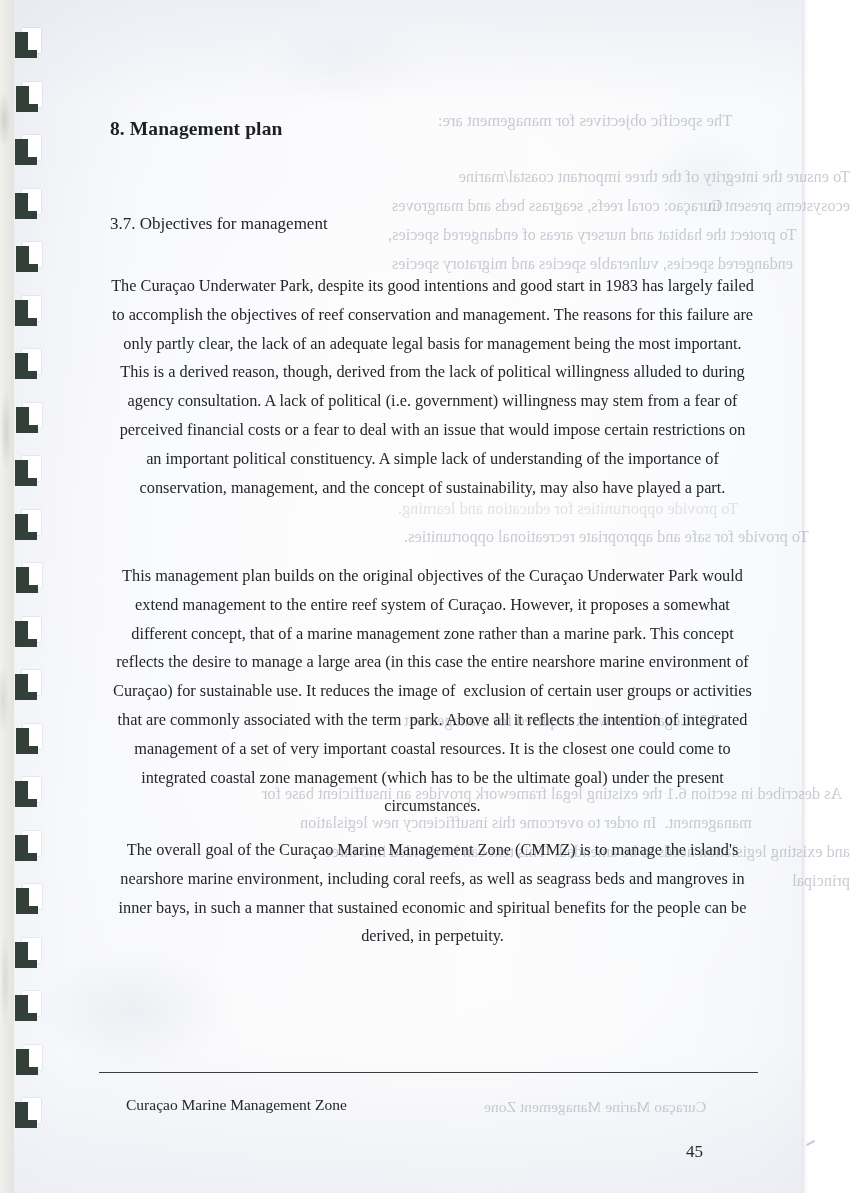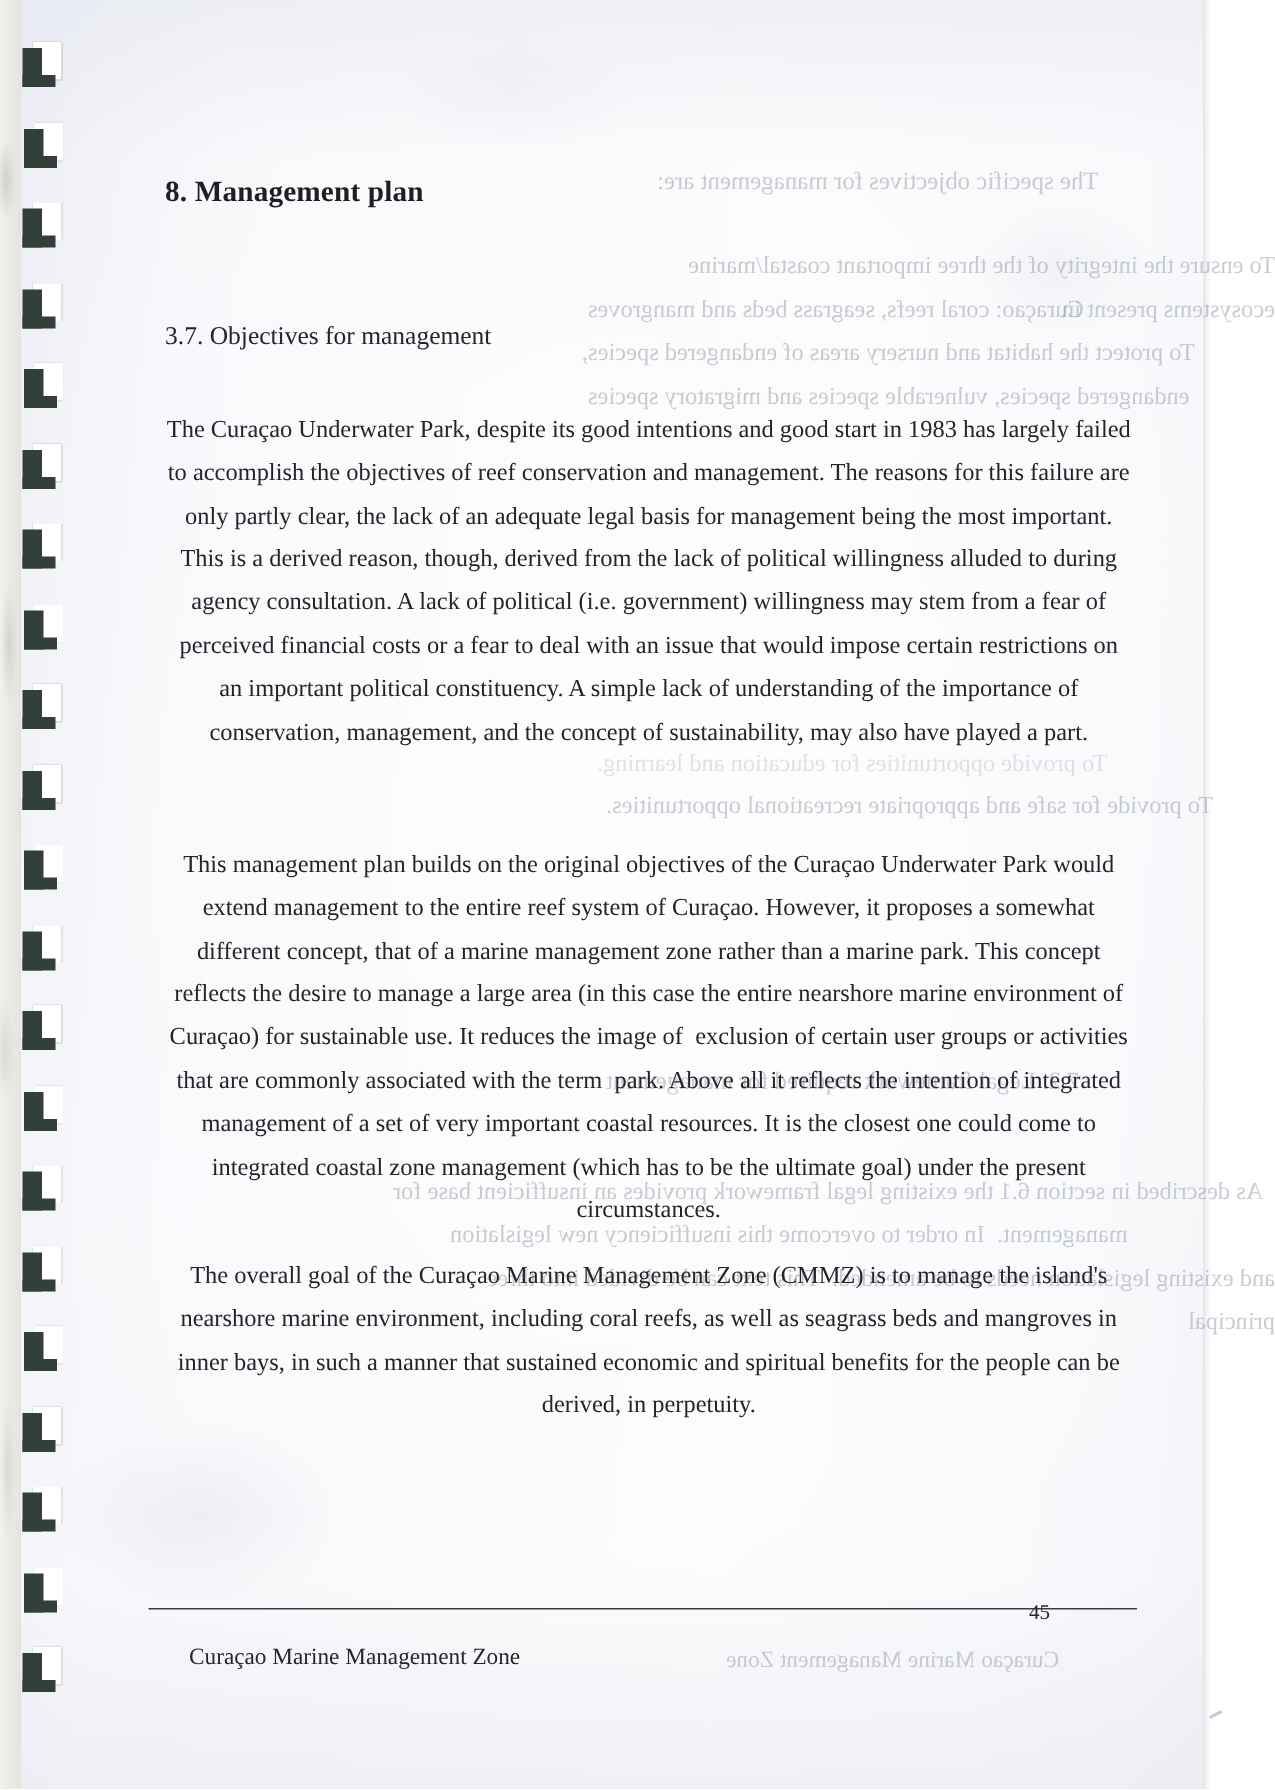--- a/index.html
+++ b/index.html
@@ -153,22 +153,22 @@
     border-top: 1.6px solid #3a3c40;
   }
   .footer-left {
     position: absolute;
     left: 126px; top: 1096px;
     font-size: 15.5px;
     color: #25272b;
   }
   .footer-page {
     position: absolute;
-    left: 686px; top: 1068px;
-    font-size: 14px;
+    left: 686px; top: 1142px;
+    font-size: 17px;
     color: #25272b;
     text-align: right;
   }
 
   
   .bleed-layer {
     position: absolute;
     left: 0; top: 0;
     width: 850px; height: 1193px;
     pointer-events: none;

